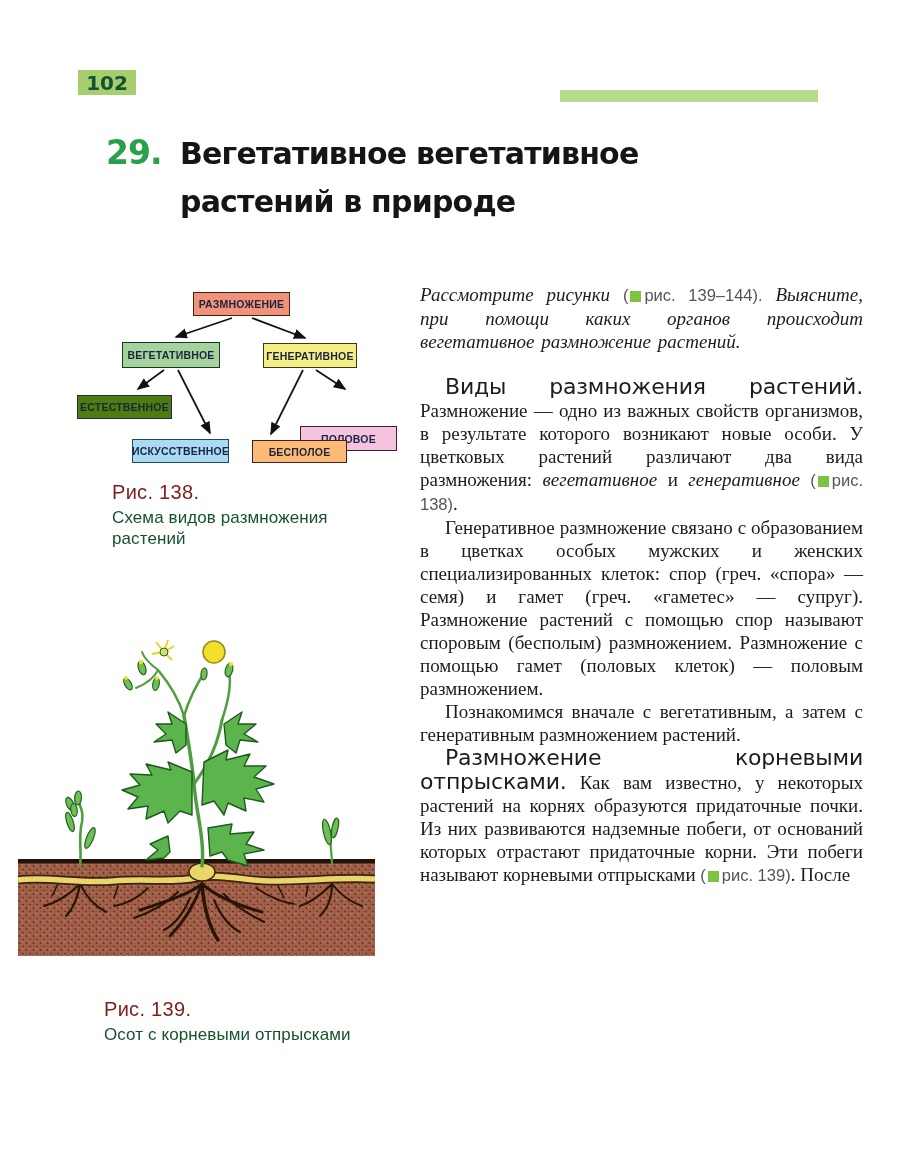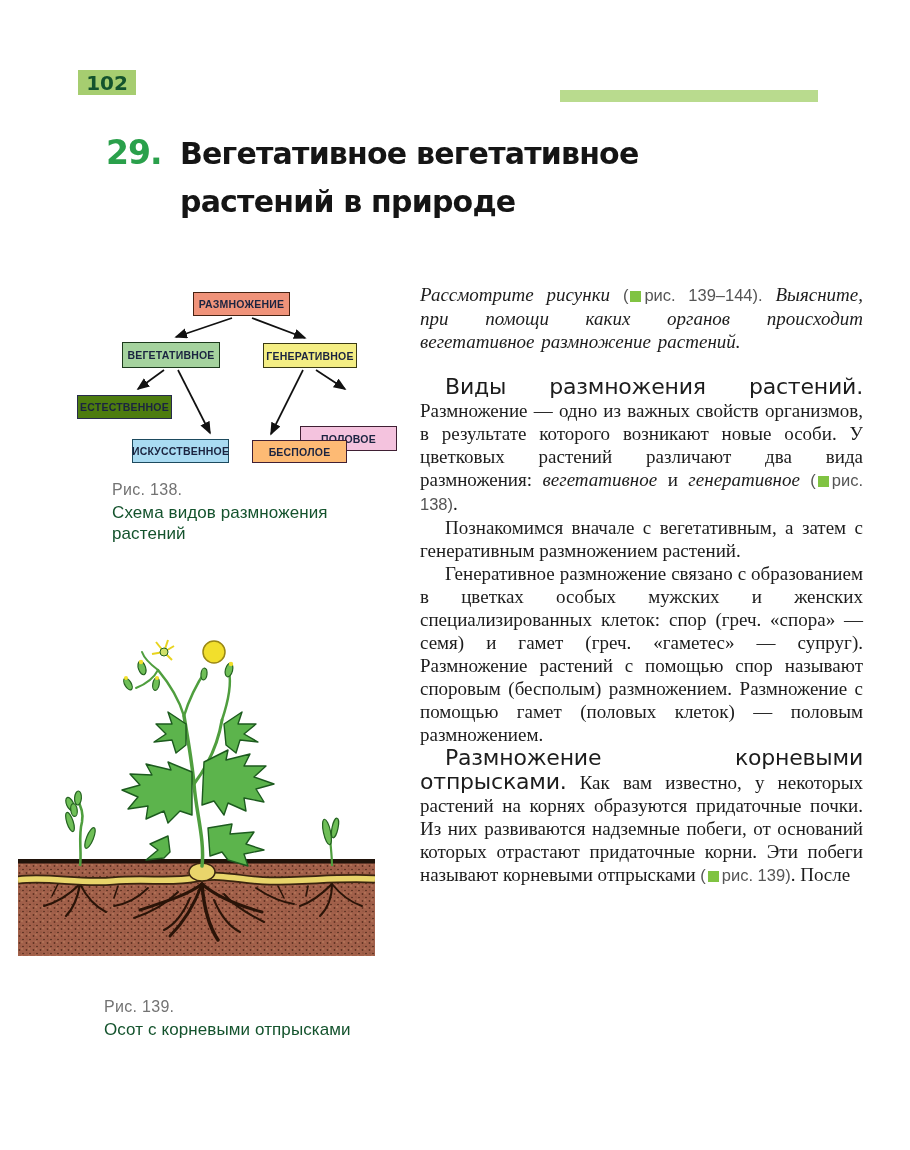--- a/index.html
+++ b/index.html
@@ -23,21 +23,21 @@
 
   
   .diagram{position:absolute;left:60px;top:285px;width:345px;height:192px;}
   .diagram svg.arrows{position:absolute;left:0;top:0;}
   .dbox{position:absolute;display:flex;align-items:center;justify-content:center;
         font-family:"Liberation Sans",sans-serif;font-weight:bold;font-size:10.5px;
         color:#1b2440;letter-spacing:.2px;border:1.6px solid #222;box-sizing:border-box;white-space:nowrap;}
 
   
   .cap{position:absolute;font-family:"Liberation Sans",sans-serif;}
-  .cap .ref{font-size:16px;color:#737373;letter-spacing:.3px;}
+  .cap .ref{font-size:20px;color:#7f1d1d;letter-spacing:.3px;}
   .cap .txt{font-size:17px;font-weight:normal;color:#14532d;line-height:21px;margin-top:3px;letter-spacing:.1px;}
   .cap138{left:112px;top:481px;width:268px;}
   .cap139{left:104px;top:998px;width:330px;}
 
   
   .illus{position:absolute;left:18px;top:612px;width:357px;height:348px;}
 
   
   .column{position:absolute;left:420px;top:283px;width:443px;}
   .para{margin:0;text-indent:25px;font:19px/23px "Liberation Serif",serif;
@@ -205,18 +205,18 @@
   </svg>
 
   <div class="cap cap139">
     <div class="ref">Рис. 139.</div>
     <div class="txt">Осот с корневыми отпрысками</div>
   </div>
 
   <div class="column" id="text-column">
       <p class="para intro"><span class="seg-i">Рассмотрите рисунки </span><span class="seg-ref">(</span><span class="fig-sq" style="background: rgb(128, 195, 66);"></span><span class="seg-ref">рис. 139–144).</span><span class="seg-i"> Выясните, при помощи каких органов происходит вегетативное размножение растений.</span></p>
       <p class="para "><span class="seg-b">Виды размножения растений.</span><span class="seg-n"> Размножение — одно из важных свойств организмов, в результате которого возникают новые особи. У цветковых растений различают два вида размножения: </span><span class="seg-i">вегетативное</span><span class="seg-n"> и </span><span class="seg-i">генеративное</span><span class="seg-ref"> (</span><span class="fig-sq" style="background: rgb(128, 195, 66);"></span><span class="seg-ref">рис. 138)</span><span class="seg-n">.</span></p>
+      <p class="para "><span class="seg-n">Генеративное размножение связано с образованием в цветках особых мужских и женских специализированных клеток: спор (греч. «спора» — семя) и гамет (греч. «гаметес» — супруг). Размножение растений с помощью спор называют споровым (бесполым) размножением. Размножение с помощью гамет (половых клеток) — половым размножением.</span></p>
       <p class="para "><span class="seg-n">Познакомимся вначале с вегетативным, а затем с генеративным размножением растений.</span></p>
-      <p class="para "><span class="seg-n">Генеративное размножение связано с образованием в цветках особых мужских и женских специализированных клеток: спор (греч. «спора» — семя) и гамет (греч. «гаметес» — супруг). Размножение растений с помощью спор называют споровым (бесполым) размножением. Размножение с помощью гамет (половых клеток) — половым размножением.</span></p>
       <p class="para "><span class="seg-b">Размножение корневыми отпрысками.</span><span class="seg-n"> Как вам известно, у некоторых растений на корнях образуются придаточные почки. Из них развиваются надземные побеги, от оснований которых отрастают придаточные корни. Эти побеги называют корневыми отпрысками </span><span class="seg-ref">(</span><span class="fig-sq" style="background: rgb(128, 195, 66);"></span><span class="seg-ref">рис. 139)</span><span class="seg-n">. После</span></p>
     </div>
 
 </div>
 
 </body></html>

